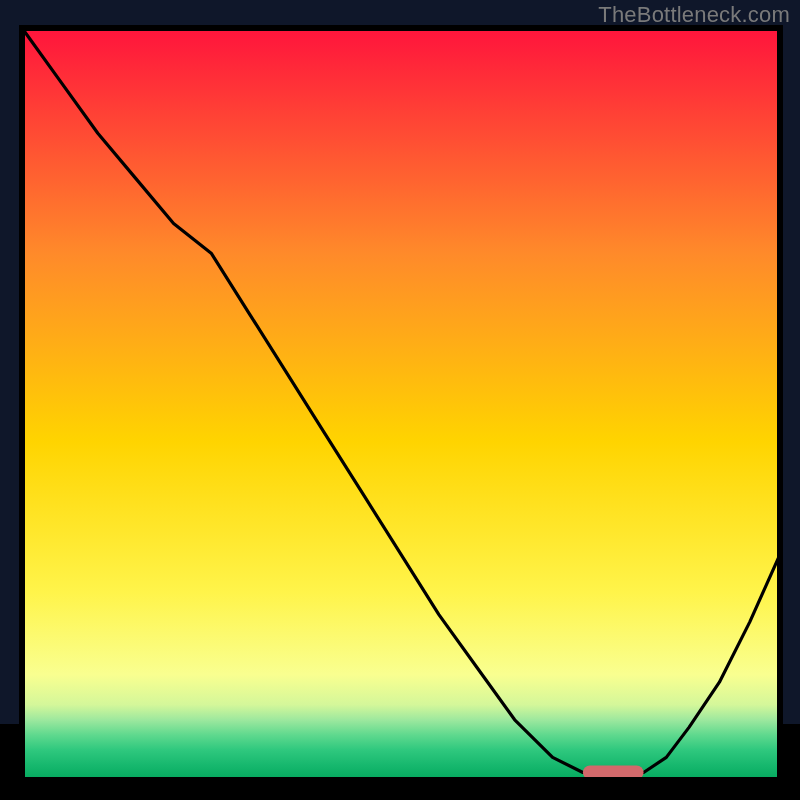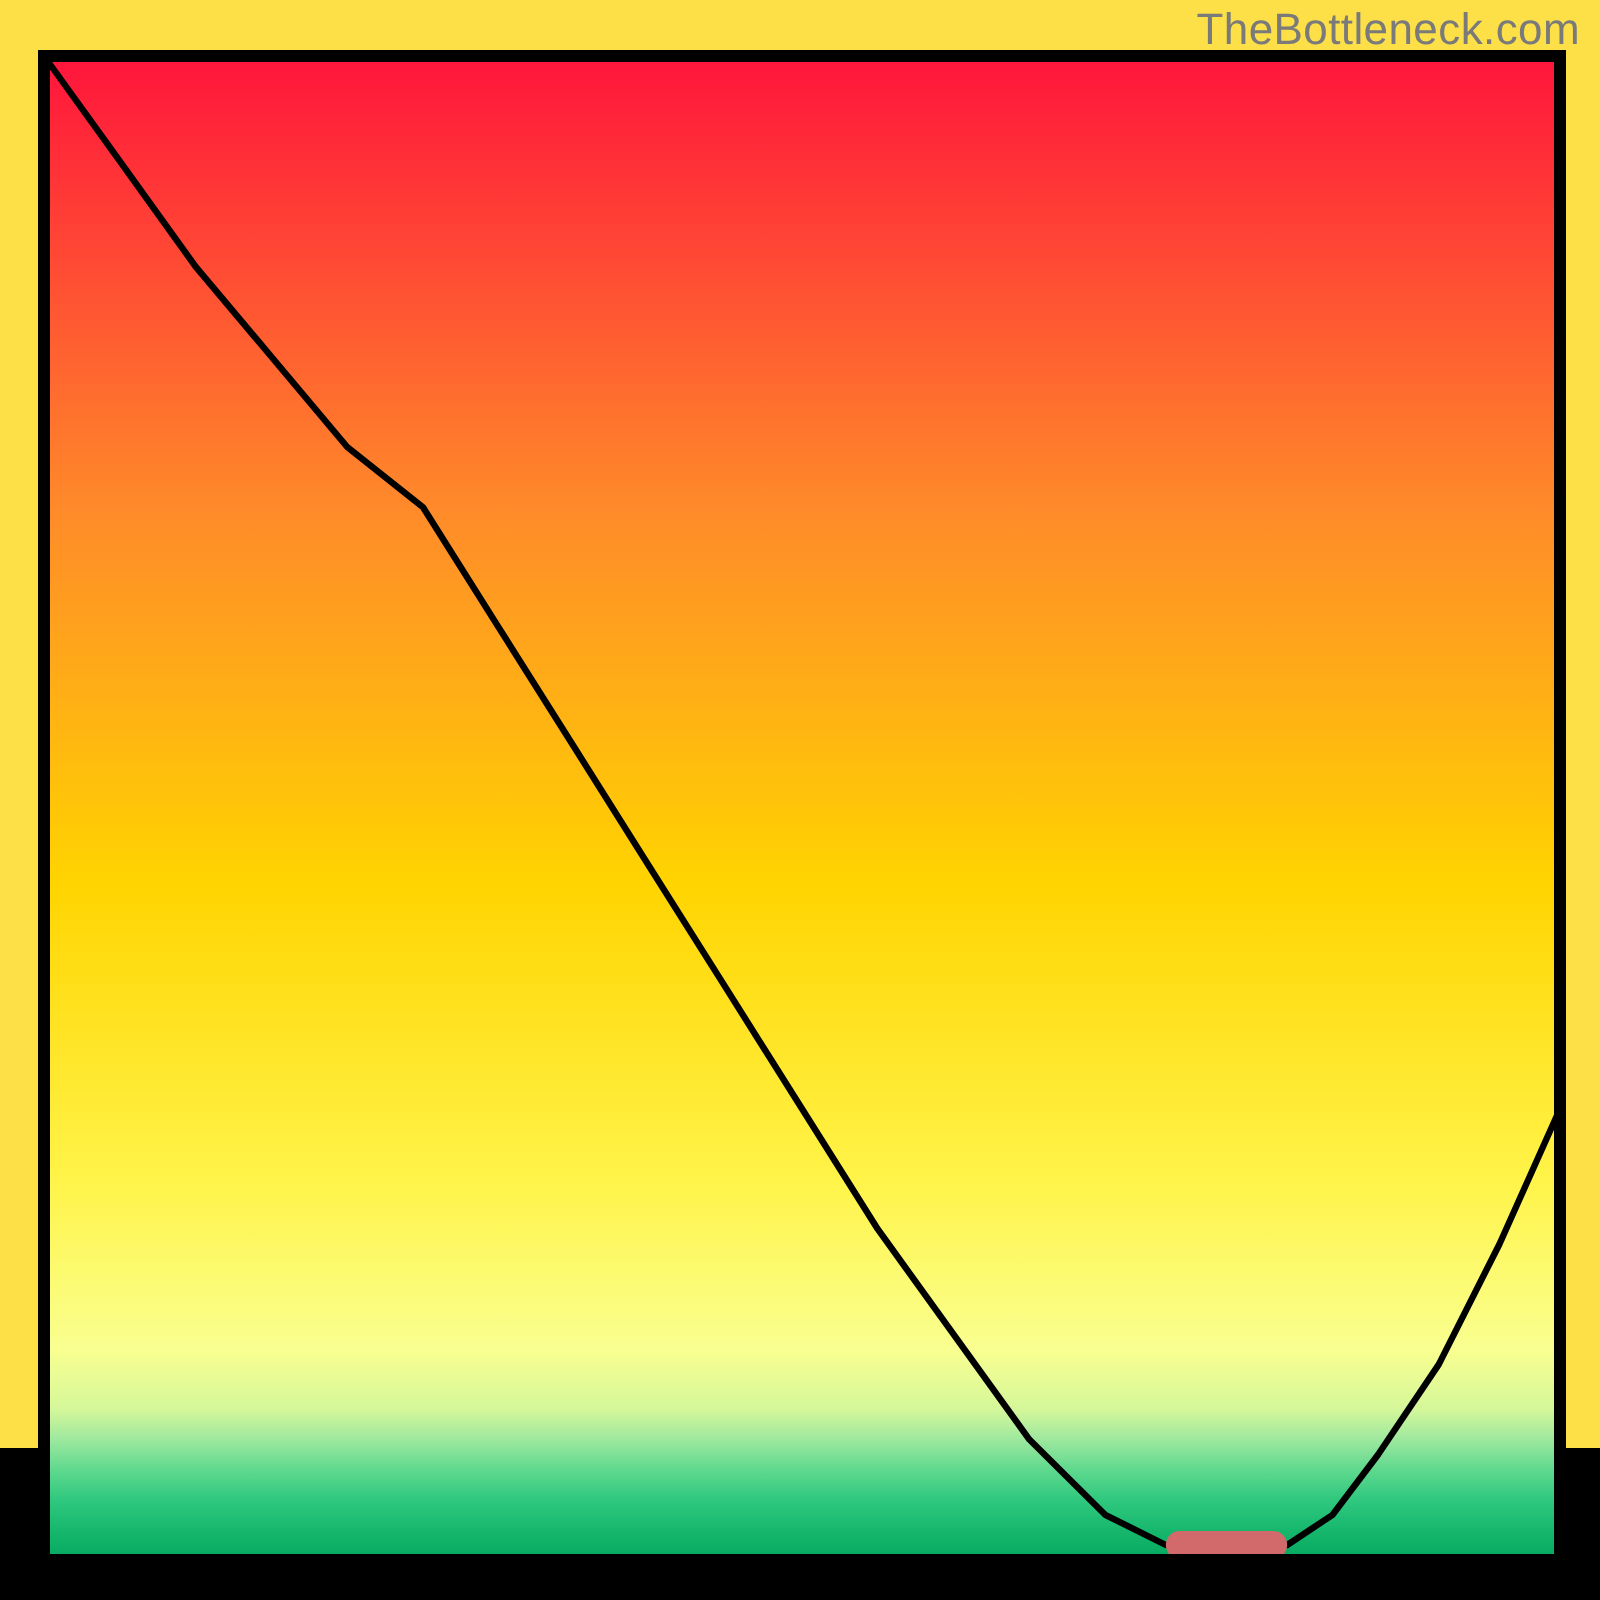--- a/index.html
+++ b/index.html
@@ -7,21 +7,21 @@
     padding: 0;
     width: 800px;
     height: 800px;
     background: #000;
     font-family: Arial, Helvetica, sans-serif;
   }
   .frame {
     position: relative;
     width: 800px;
     height: 724px;
-    background: #fde047;
+    background: #0f172a;
   }
   .watermark {
     position: absolute;
     top: 2px;
     right: 10px;
     color: #7a7a7a;
     font-size: 22px;
     font-weight: 500;
     letter-spacing: 0.2px;
     z-index: 10;

